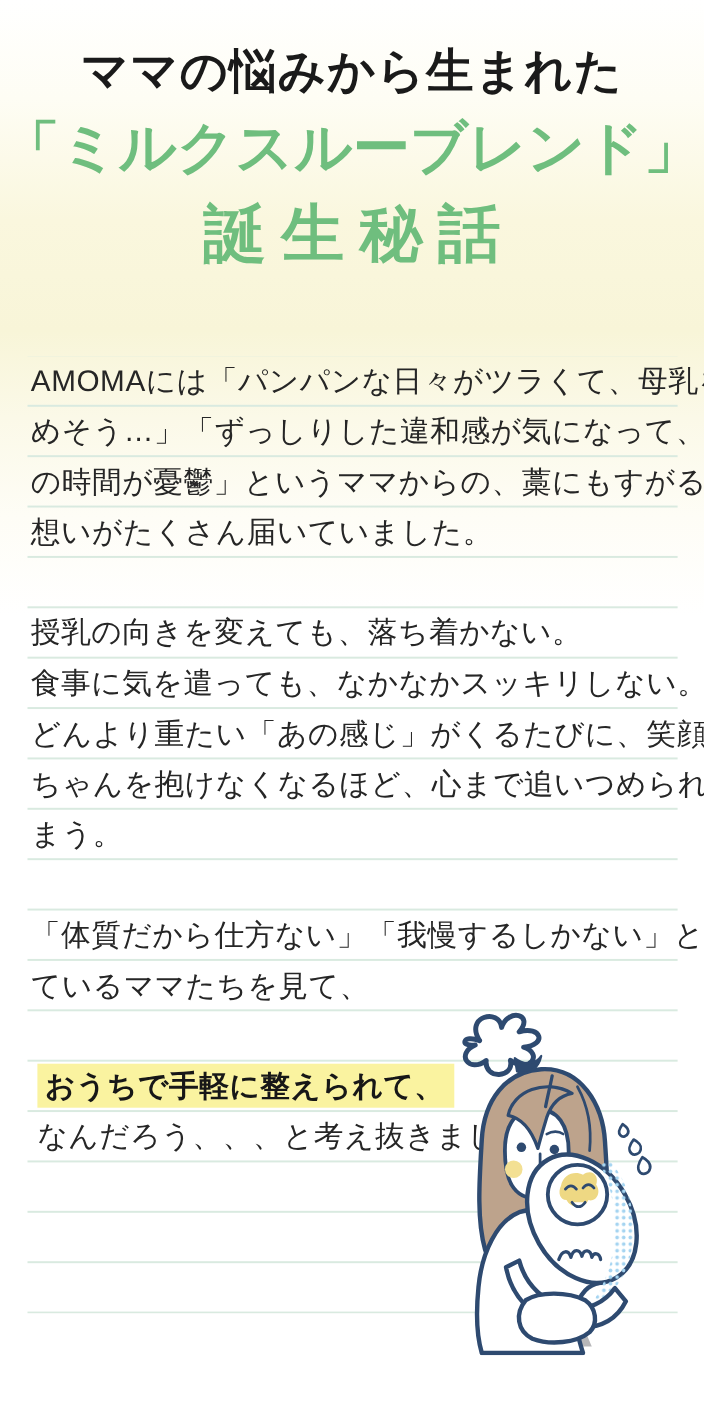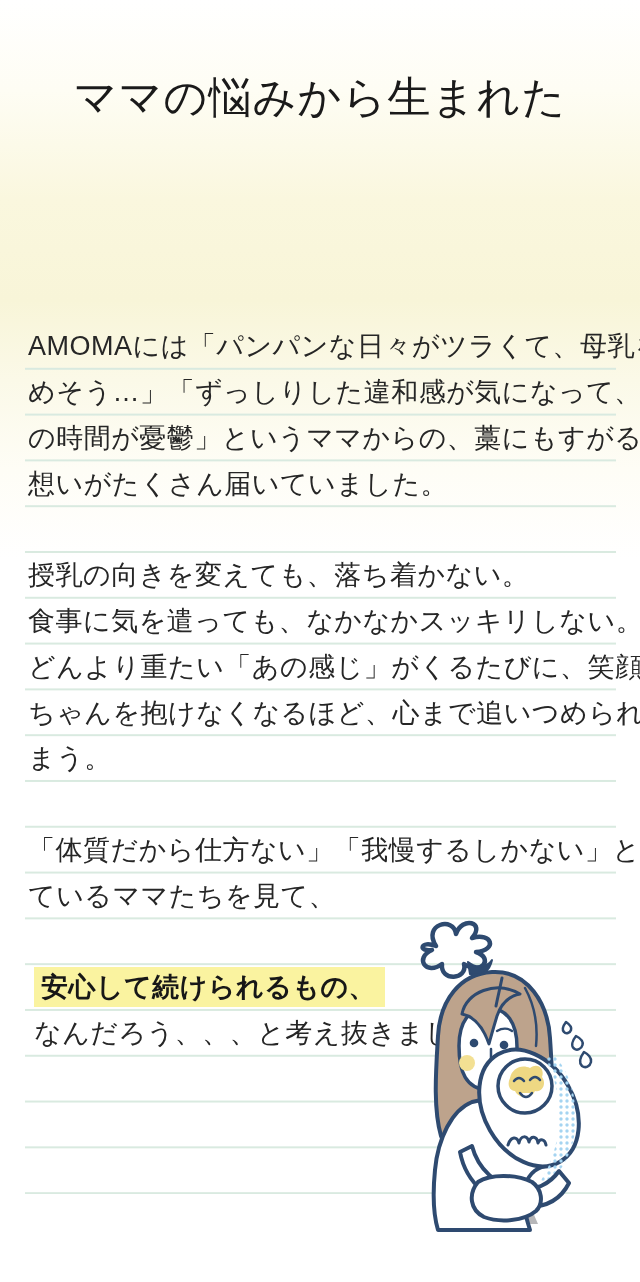--- a/index.html
+++ b/index.html
@@ -17,21 +17,21 @@
     background-image:linear-gradient(to bottom,
       transparent 0,transparent 43.8px,#d9eae0 43.8px,#d9eae0 45.8px);
     background-size:100% 45.8px;
     pointer-events:none;
   }
   .h-sub,.h-main,.h-line2{
     position:absolute;left:0;width:100%;text-align:center;
     font-family:"Liberation Serif","DejaVu Serif",serif;
     margin:0;white-space:pre;
   }
-  .h-sub{top:40px;font-size:43px;font-weight:400;letter-spacing:1px;color:#1a1a1a;line-height:1.2;margin-top:32px;}
+  .h-sub{top:40px;font-size:43px;font-weight:700;letter-spacing:1px;color:#1a1a1a;line-height:1.2;}
   .h-main{top:102px;font-size:52px;font-weight:600;color:#6fbe7e;line-height:1.3;}
   .h-line2{top:180px;font-size:57px;font-weight:600;color:#6fbe7e;letter-spacing:14px;text-indent:14px;line-height:1.2;}
   .body{
     position:absolute;left:28px;margin:0;
     font-size:27px;line-height:45.8px;color:#262626;
     white-space:pre;letter-spacing:0.5px;
   }
   .p1{top:324.2px;}
   .p2{top:553.2px;}
   .p3{top:828.2px;}
@@ -47,35 +47,37 @@
   .illu{position:absolute;left:408px;top:912px;}
 </style>
 </head>
 <body>
 
 <div class="page">
 
   <div class="ruled"></div>
 
   <div class="h-sub">ママの悩みから生まれた</div>
+  <div class="h-main">「ミルクスルーブレンド」</div>
+  <div class="h-line2">誕生秘話</div>
 
   <p class="body p1">AMOMAには「パンパンな日々がツラくて、母乳を諦
 めそう…」「ずっしりした違和感が気になって、授乳
 の時間が憂鬱」というママからの、藁にもすがる
 想いがたくさん届いていました。</p>
   <p class="body p2">授乳の向きを変えても、落ち着かない。
 食事に気を遣っても、なかなかスッキリしない。
 どんより重たい「あの感じ」がくるたびに、笑顔で赤
 ちゃんを抱けなくなるほど、心まで追いつめられてし
 まう。</p>
   <p class="body p3">「体質だから仕方ない」「我慢するしかない」と思っ
 ているママたちを見て、</p>
 
   <div class="conclusion">
-    <div class="line"><span class="hl">安心して続けられるもの、</span></div>
+    <div class="line"><span class="hl">おうちで手軽に整えられて、</span></div>
     <div class="line plain">なんだろう、、、と考え抜きました。</div>
   </div>
 
   <svg class="illu" width="220" height="320" viewBox="0 0 220 320" fill="none" stroke-linecap="round" stroke-linejoin="round">
     <defs>
       <pattern id="dotp" width="6" height="6" patternUnits="userSpaceOnUse">
         <circle cx="3" cy="3" r="1.7" fill="#a5d4f1"></circle>
       </pattern>
     </defs>
 

